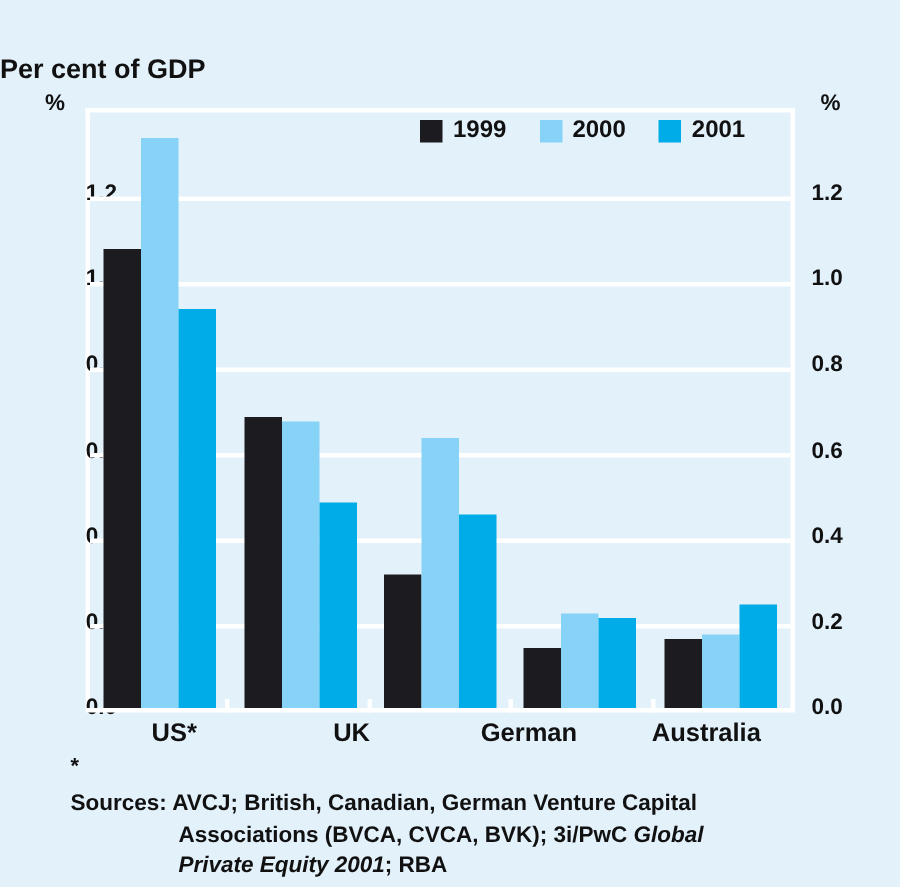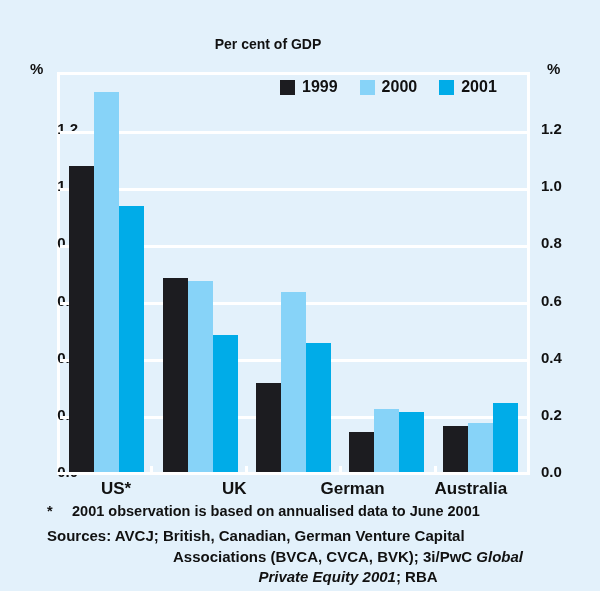--- a/index.html
+++ b/index.html
@@ -28,22 +28,21 @@
     text-align: center;
     font-size: 23px;
     font-weight: bold;
     letter-spacing: -0.2px;
   }
   .subtitle {
     position: absolute;
     top: 36px;
     left: 0;
     width: 536px;
-    text-align: center;
-    font-size: 14px;
+    font-size: 18px;
     font-weight: bold;
   }
   
   .unit-left {
     position: absolute;
     left: 30px;
     top: 60px;
     font-size: 15px;
     font-weight: bold;
   }
@@ -198,21 +197,20 @@
     left: 47px;
     top: 526px;
     width: 530px;
     font-size: 15px;
     font-weight: bold;
     line-height: 1.38;
   }
   .sources .hang {
     padding-left: 72px;
     display: block;
-    text-align: center;
   }
   .sources i {
     font-style: italic;
   }
 </style>
 </head>
 <body>
 
 <div id="chart-root">
 
@@ -304,21 +302,20 @@
 
   <div class="xlabels" id="xlabels">
       <div class="xlabel">US*</div>
       <div class="xlabel">UK</div>
       <div class="xlabel">German</div>
       <div class="xlabel">Australia</div>
     </div>
 
   <div class="footnote">
     <span class="footnote-marker">*</span>
-    <span>2001 observation is based on annualised data to June 2001</span>
   </div>
 
   <div class="sources">
     <span>Sources:</span>
     <span>AVCJ; British, Canadian, German Venture Capital</span>
     <span class="hang"><span>Associations (BVCA, CVCA, BVK); 3i/PwC </span><i>Global</i></span>
     <span class="hang"><i>Private Equity 2001</i><span>; RBA</span></span>
   </div>
 
 </div>

